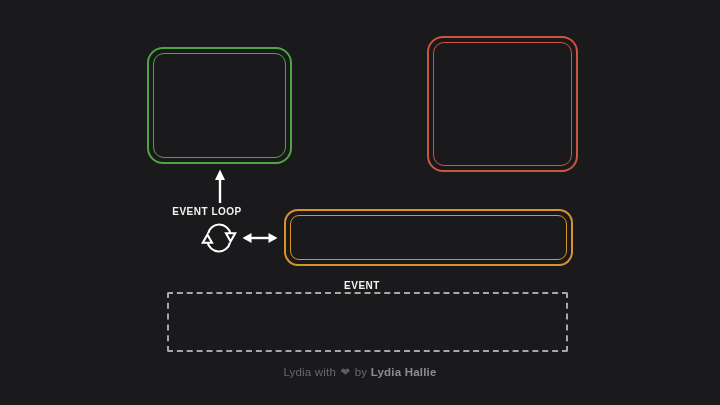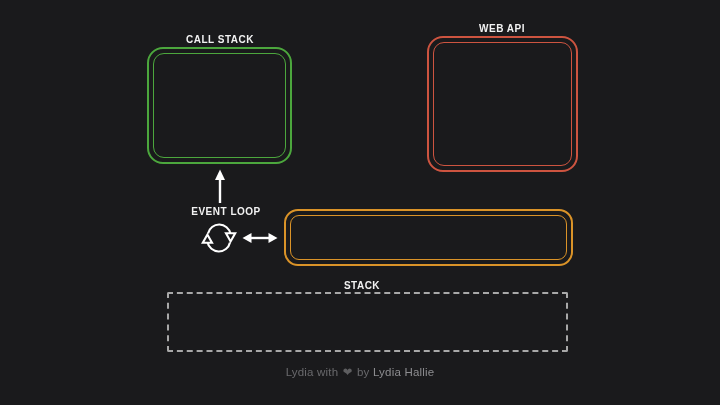--- a/index.html
+++ b/index.html
@@ -52,51 +52,49 @@
   .output-box {
     position: absolute;
     box-sizing: border-box;
     left: 167px; top: 292px; width: 401px; height: 60px;
     border: 2px dashed #a8a8a8;
     border-radius: 2px;
   }
 
   .label-call-stack { left: 140px; top: 34px; }
   .label-web-api    { left: 422px; top: 23px; }
-  .label-event-loop { left: 146px; top: 206px; }
+  .label-event-loop { left: 127px; top: 206px; }
   .label-queue      { left: 348px; top: 196px; }
   .label-output     { left: 282px; top: 280px; }
 
   .icon { position: absolute; }
   .arrow-up-icon        { left: 213px; top: 169px; }
   .sync-loop-icon       { left: 199px; top: 219px; }
   .arrow-left-right-icon{ left: 242px; top: 231px; }
 
   .footer {
     position: absolute;
     left: 0; top: 365px; width: 720px;
     text-align: center;
     font-size: 11.5px;
     color: #69696c;
     letter-spacing: 0.2px;
   }
   .footer .heart { color: #5e5e60; padding: 0 1px; }
-  .footer .author { font-weight: normal; color: #8d8d90; }
+  .footer .author { font-weight: bold; color: #8d8d90; }
 </style>
 </head>
 <body>
 
 <div class="stage">
 
-  <div class="box-label label-call-stack">CALL STACK</div>
   <div class="dbox green call-stack-box">
     <div class="dbox-inner green"></div>
   </div>
 
-  <div class="box-label label-web-api">WEB API</div>
   <div class="dbox red web-api-box">
     <div class="dbox-inner red"></div>
   </div>
 
   <div class="icon arrow-up-icon">
     <svg width="14" height="35" viewBox="0 0 14 35">
       <path d="M7 34 L7 9" stroke="#ffffff" stroke-width="2.4" fill="none"></path>
       <path d="M7 0.5 L2 11 L12 11 Z" fill="#ffffff"></path>
     </svg>
   </div>
@@ -118,21 +116,21 @@
       <path d="M7 7 L29 7" stroke="#ffffff" stroke-width="2.4" fill="none"></path>
       <path d="M0.5 7 L9.5 2 L9.5 12 Z" fill="#ffffff"></path>
       <path d="M35.5 7 L26.5 2 L26.5 12 Z" fill="#ffffff"></path>
     </svg>
   </div>
 
   <div class="dbox orange queue-box">
     <div class="dbox-inner orange"></div>
   </div>
 
-  <div class="box-label label-output">STACK</div>
+  <div class="box-label label-output">EVENT</div>
   <div class="output-box"></div>
 
   <div class="footer">
     <span>Lydia with</span>
     <span class="heart">❤</span>
     <span>by</span>
     <span class="author">Lydia Hallie</span>
   </div>
 
 </div>

